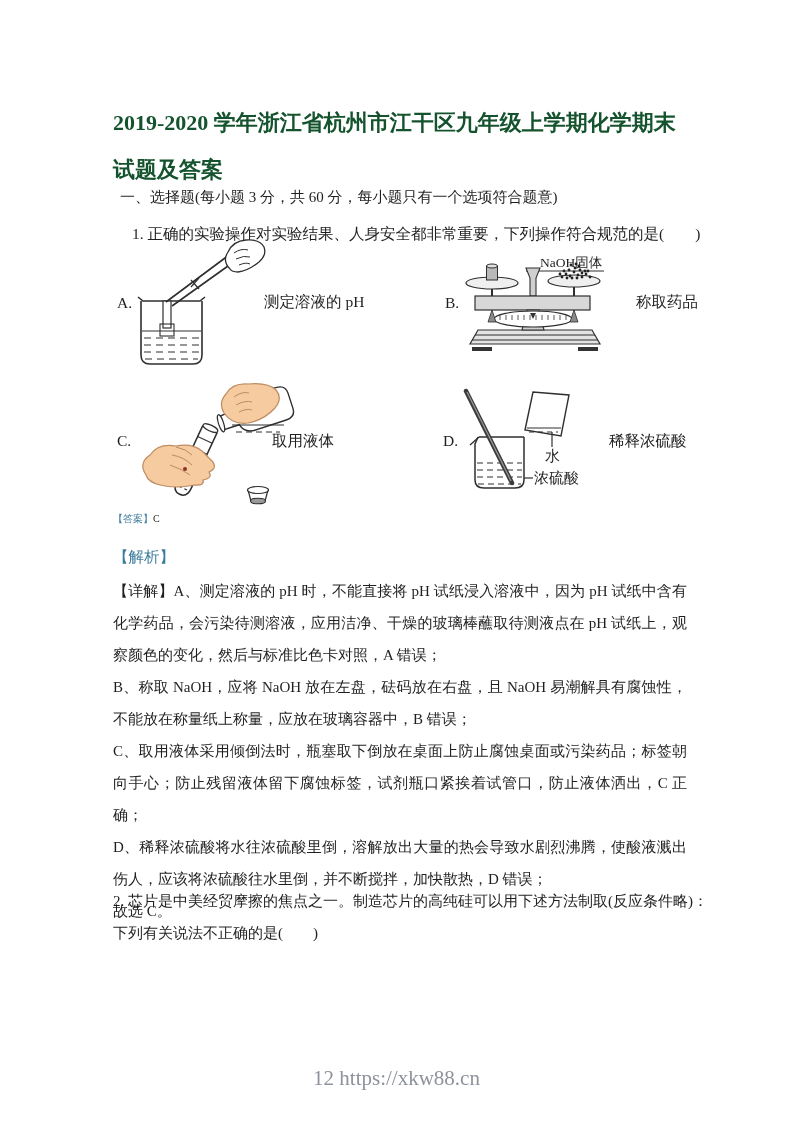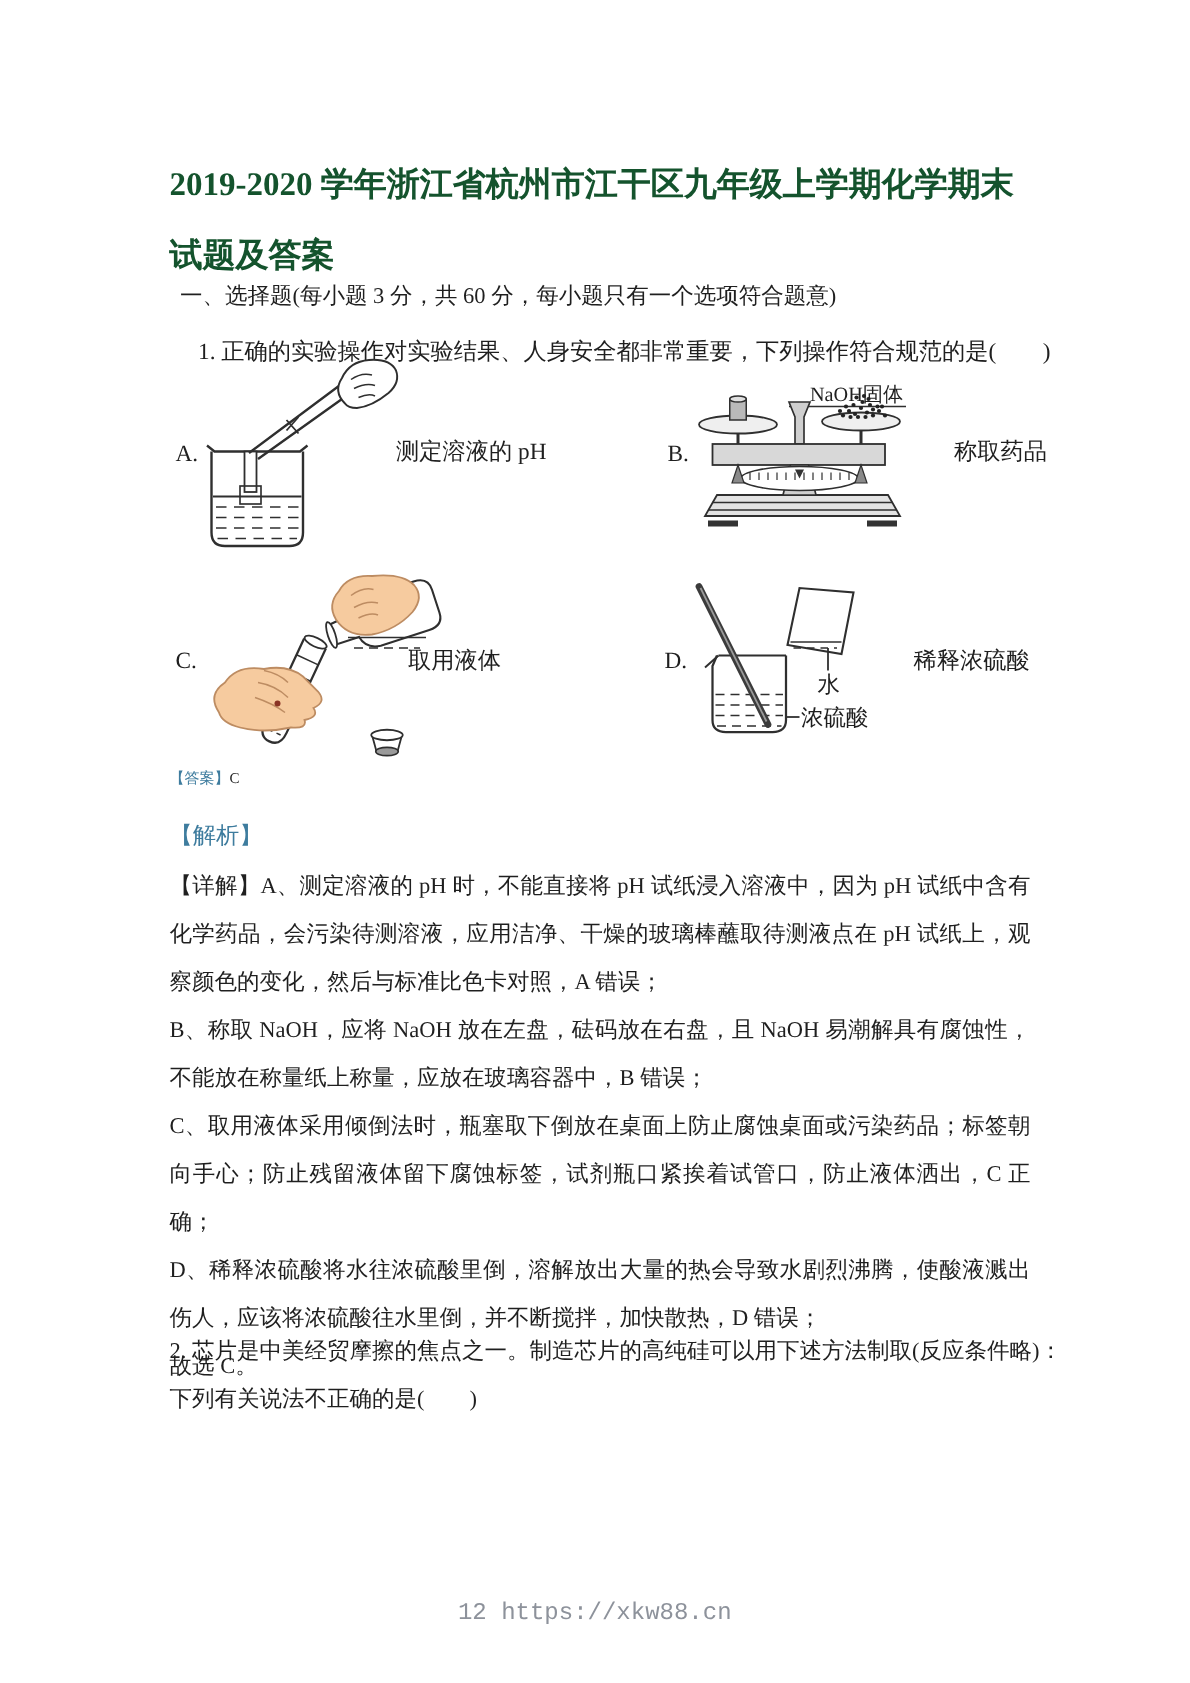--- a/index.html
+++ b/index.html
@@ -12,22 +12,22 @@
   .q-stem{left:113px;top:224px;font-size:15.5px;white-space:nowrap;margin-left:19px;}
   .opt-label{position:absolute;font-size:15.5px;line-height:18px;white-space:nowrap;}
   .answer-line{left:113px;top:512px;font-size:10px;}
   .analysis-line{left:113px;top:547px;font-size:15.5px;}
   .blue{color:#3E7C9E;}
   .explanation{left:113px;top:575px;width:574px;}
   .explanation p{margin:0;font-size:15px;line-height:32px;text-align:justify;}
   .q2{left:113px;top:885px;width:600px;}
   .q2 div{font-size:15px;line-height:32px;white-space:nowrap;}
   .footer{left:0;right:0;top:1066px;text-align:center;
-          font-family:Liberation Mono, monospace;
-          font-size:16px;color:#8d929b;}
+          font-family:Liberation Serif, serif;
+          font-size:21px;color:#8d929b;}
   svg{position:absolute;overflow:visible;}
   svg text{font-family:"Liberation Serif","DejaVu Serif",serif;fill:#1f1f1f;}
 </style>
 </head>
 <body>
 
 <div class="page">
 
   <div class="abs title">
     <div>2019-2020 学年浙江省杭州市江干区九年级上学期化学期末</div>

